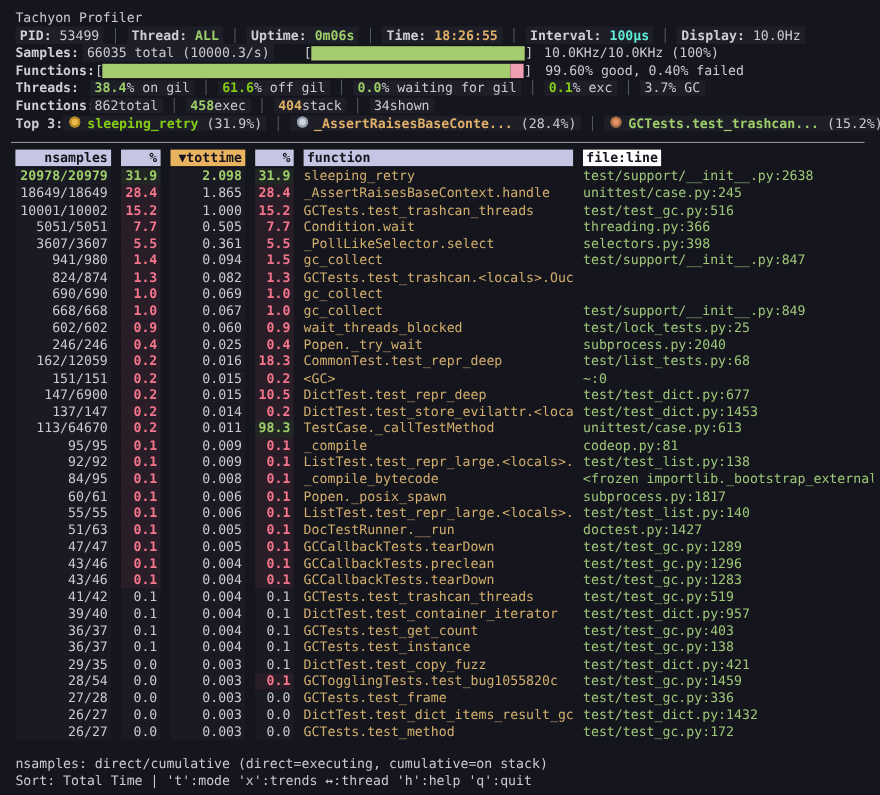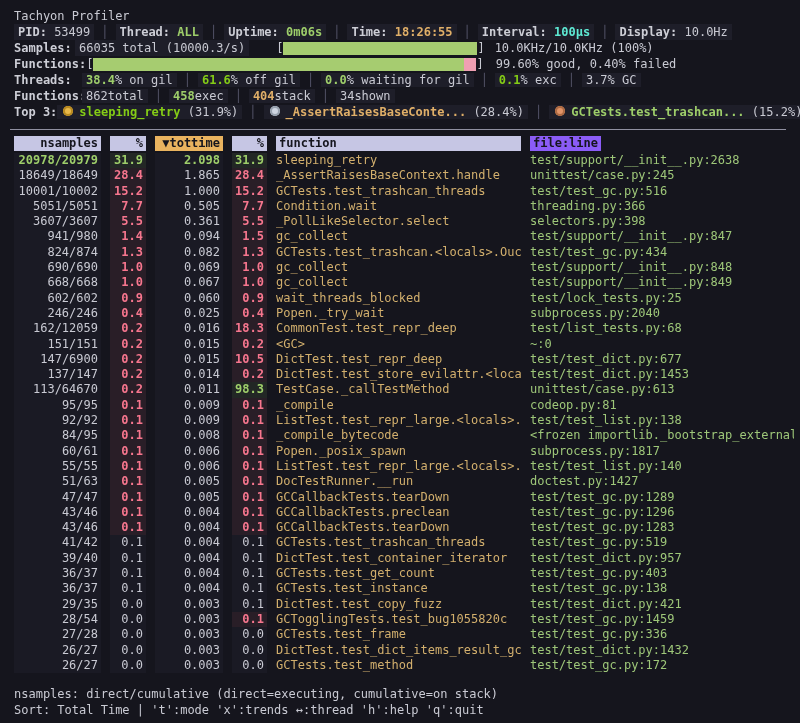--- a/index.html
+++ b/index.html
@@ -27,21 +27,21 @@
   .medal.silver{background:#cfd6e2;box-shadow:inset 0 0 0 2px #97a1ae;}
   .medal.bronze{background:#e29468;box-shadow:inset 0 0 0 2px #ad6a42;}
   .rule{border:none;border-top:1px solid #8f8fa0;margin:9px 8px 0 -4px;}
   
   .tgrid{display:grid;grid-template-columns:87px 36px 68px 35px 245px auto;column-gap:9px;}
   .thead{margin-top:6px;margin-bottom:2px;}
   .th{display:block;background:#c6c6e4;color:#15151d;font-weight:bold;padding:0 3px;height:15px;line-height:15px;}
   .th.num{text-align:right;}
   .th.sort{background:#e9b35f;}
   .th-wrap{height:15px;line-height:15px;}
-  .th-fit{display:inline-block;background:#8b5cf6;color:#15151d;font-weight:bold;padding:0 3px;height:15px;line-height:15px;}
+  .th-fit{display:inline-block;background:#ffffff;color:#15151d;font-weight:bold;padding:0 3px;height:15px;line-height:15px;}
   .trow{height:15.3px;line-height:15.3px;}
   .cell{white-space:pre;overflow:hidden;}
   .num{text-align:right;}
   .stripe{background:#1a1a24;padding:0 3px;}
   .fn{color:#d2af6d;}
   .fl{color:#9ec779;}
   .hot-r{color:#f7768e;font-weight:bold;background:rgba(247,118,142,.09);}
   .hot-g{color:#9ece6a;font-weight:bold;background:rgba(158,206,106,.10);}
   .footer{margin-top:13px;}
 </style>
@@ -135,29 +135,27 @@
       <span class="cell num stripe hot-r">1.5</span>
       <span class="cell fn">gc_collect</span>
       <span class="cell fl">test/support/__init__.py:847</span>
     </div>
     <div class="tgrid trow">
       <span class="cell num stripe">824/874</span>
       <span class="cell num stripe hot-r">1.3</span>
       <span class="cell num stripe">0.082</span>
       <span class="cell num stripe hot-r">1.3</span>
       <span class="cell fn">GCTests.test_trashcan.&lt;locals&gt;.Ouch....</span>
-      <span class="cell fl">test/test_gc.py:434</span>
     </div>
     <div class="tgrid trow">
       <span class="cell num stripe">690/690</span>
       <span class="cell num stripe hot-r">1.0</span>
       <span class="cell num stripe">0.069</span>
       <span class="cell num stripe hot-r">1.0</span>
       <span class="cell fn">gc_collect</span>
-      <span class="cell fl">test/support/__init__.py:848</span>
     </div>
     <div class="tgrid trow">
       <span class="cell num stripe">668/668</span>
       <span class="cell num stripe hot-r">1.0</span>
       <span class="cell num stripe">0.067</span>
       <span class="cell num stripe hot-r">1.0</span>
       <span class="cell fn">gc_collect</span>
       <span class="cell fl">test/support/__init__.py:849</span>
     </div>
     <div class="tgrid trow">

